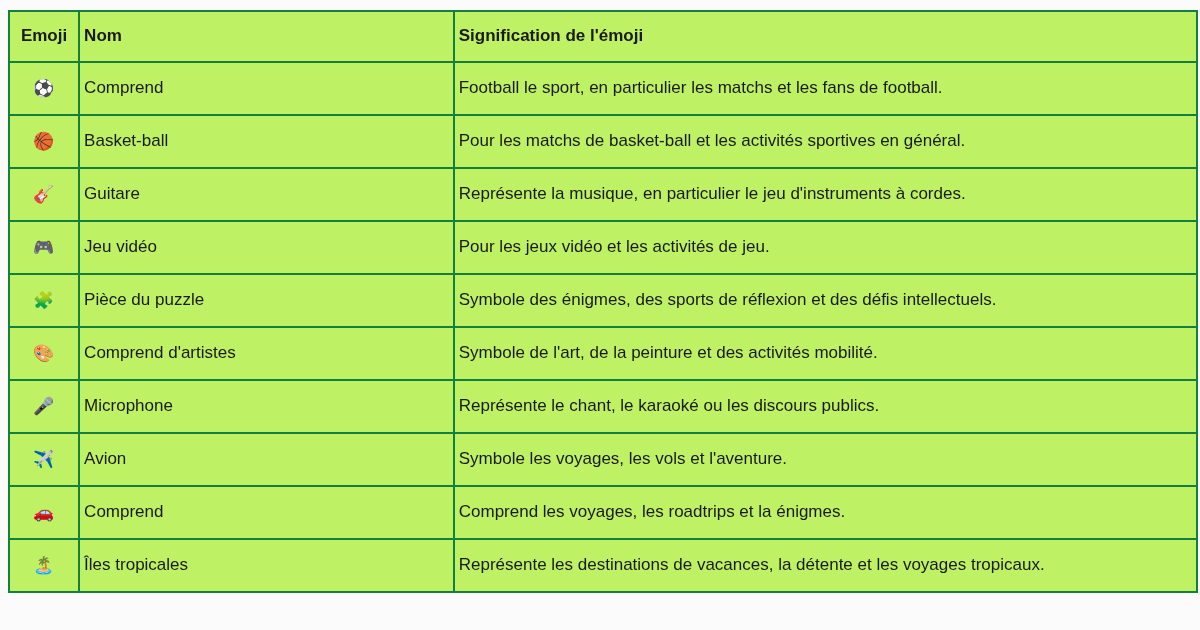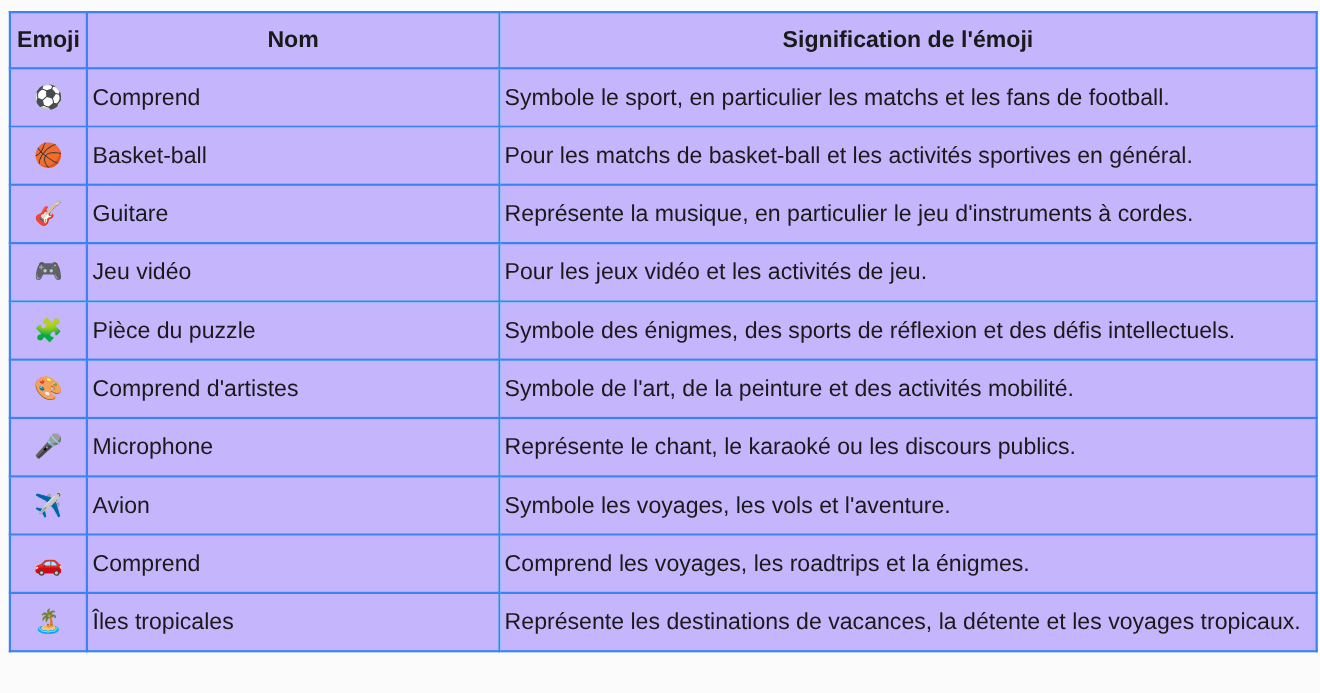--- a/index.html
+++ b/index.html
@@ -16,31 +16,31 @@
     padding: 10px 8px 0 8px;
   }
   table.emoji-table {
     border-collapse: collapse;
     table-layout: fixed;
     width: 1190px;
     background: #f7f7f7;
   }
   table.emoji-table th,
   table.emoji-table td {
-    border: 2px solid #3b82f6;
-    font-size: 21px;
+    border: 2px solid #15803d;
+    font-size: 17px;
     line-height: 1.2;
     overflow: hidden;
     white-space: nowrap;
-    background: #c4b5fd;
+    background: #bef264;
   }
   table.emoji-table th {
     font-weight: bold;
     height: 49px;
-    text-align: center;
+    text-align: left;
     padding: 0 4px;
   }
   table.emoji-table th.col-emoji {
     text-align: center;
     padding: 0;
   }
   table.emoji-table td {
     height: 51px;
     padding: 0 4px;
     font-weight: normal;
@@ -69,21 +69,21 @@
       <tr>
         <th class="col-emoji">Emoji</th>
         <th>Nom</th>
         <th>Signification de l'émoji</th>
       </tr>
     </thead>
     <tbody id="rows-body">
         <tr>
           <td class="cell-emoji">⚽</td>
           <td>Comprend</td>
-          <td>Symbole le sport, en particulier les matchs et les fans de football.</td>
+          <td>Football le sport, en particulier les matchs et les fans de football.</td>
         </tr>
         <tr>
           <td class="cell-emoji">🏀</td>
           <td>Basket-ball</td>
           <td>Pour les matchs de basket-ball et les activités sportives en général.</td>
         </tr>
         <tr>
           <td class="cell-emoji">🎸</td>
           <td>Guitare</td>
           <td>Représente la musique, en particulier le jeu d'instruments à cordes.</td>

